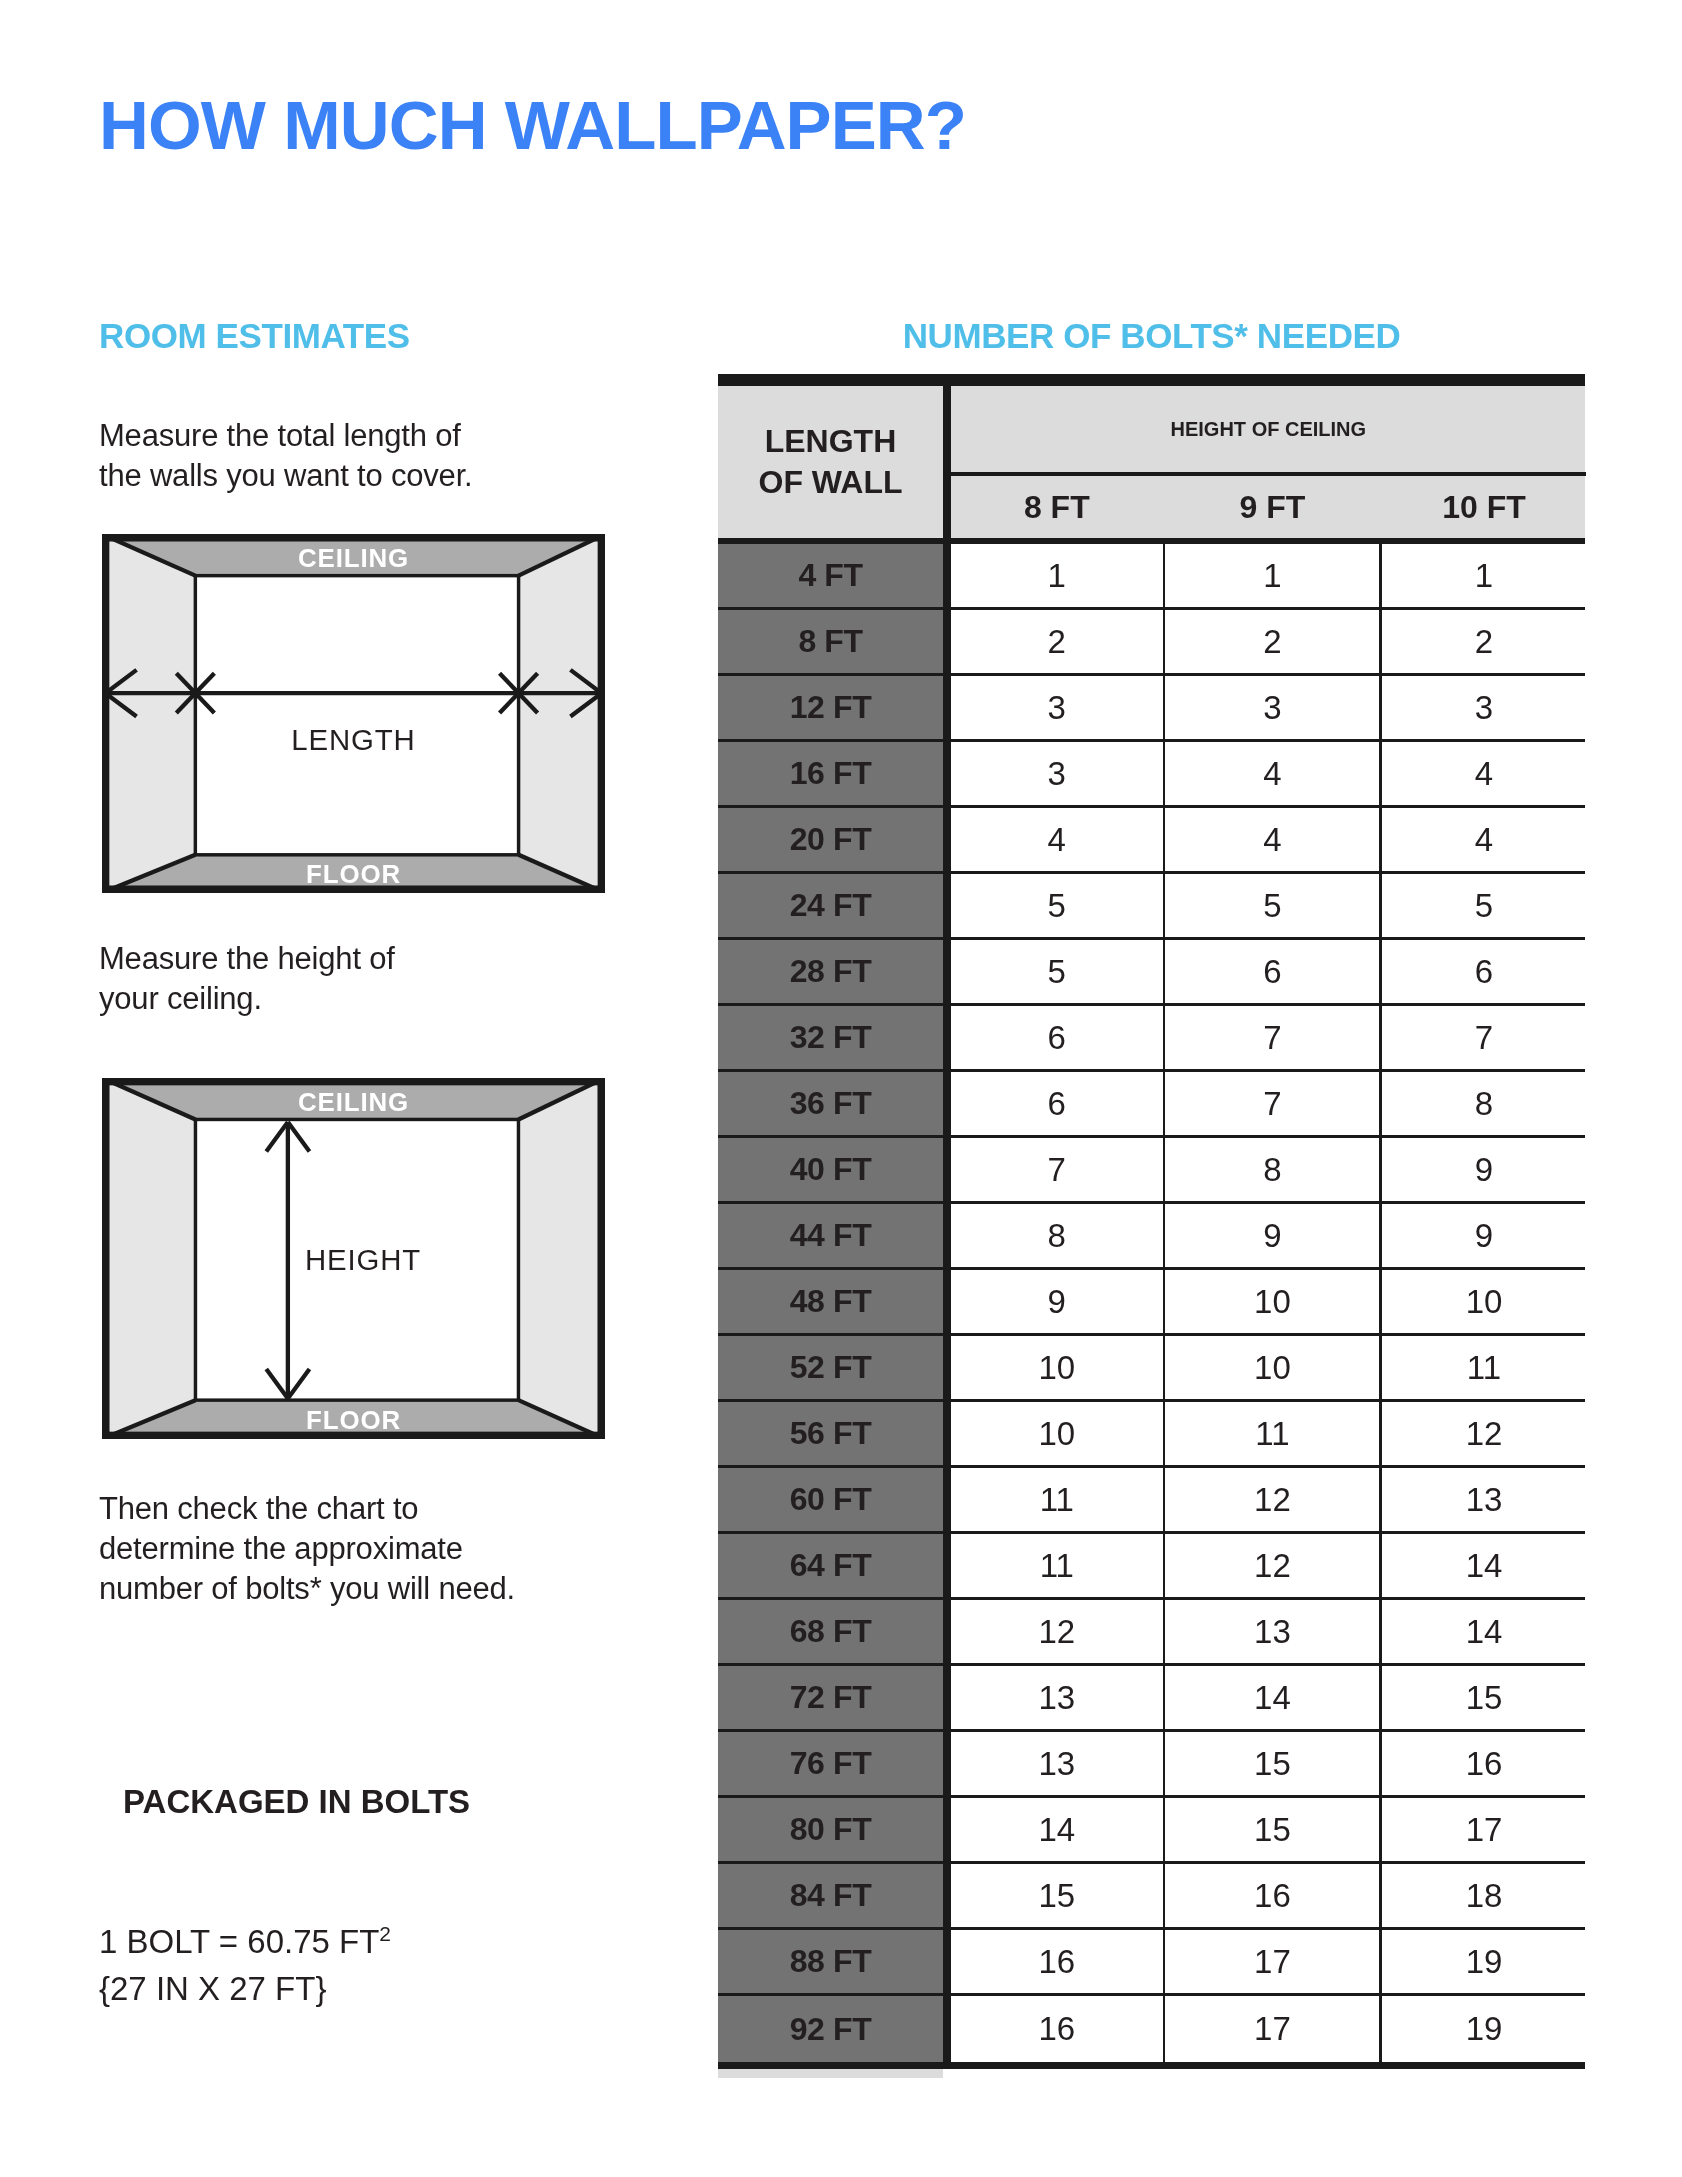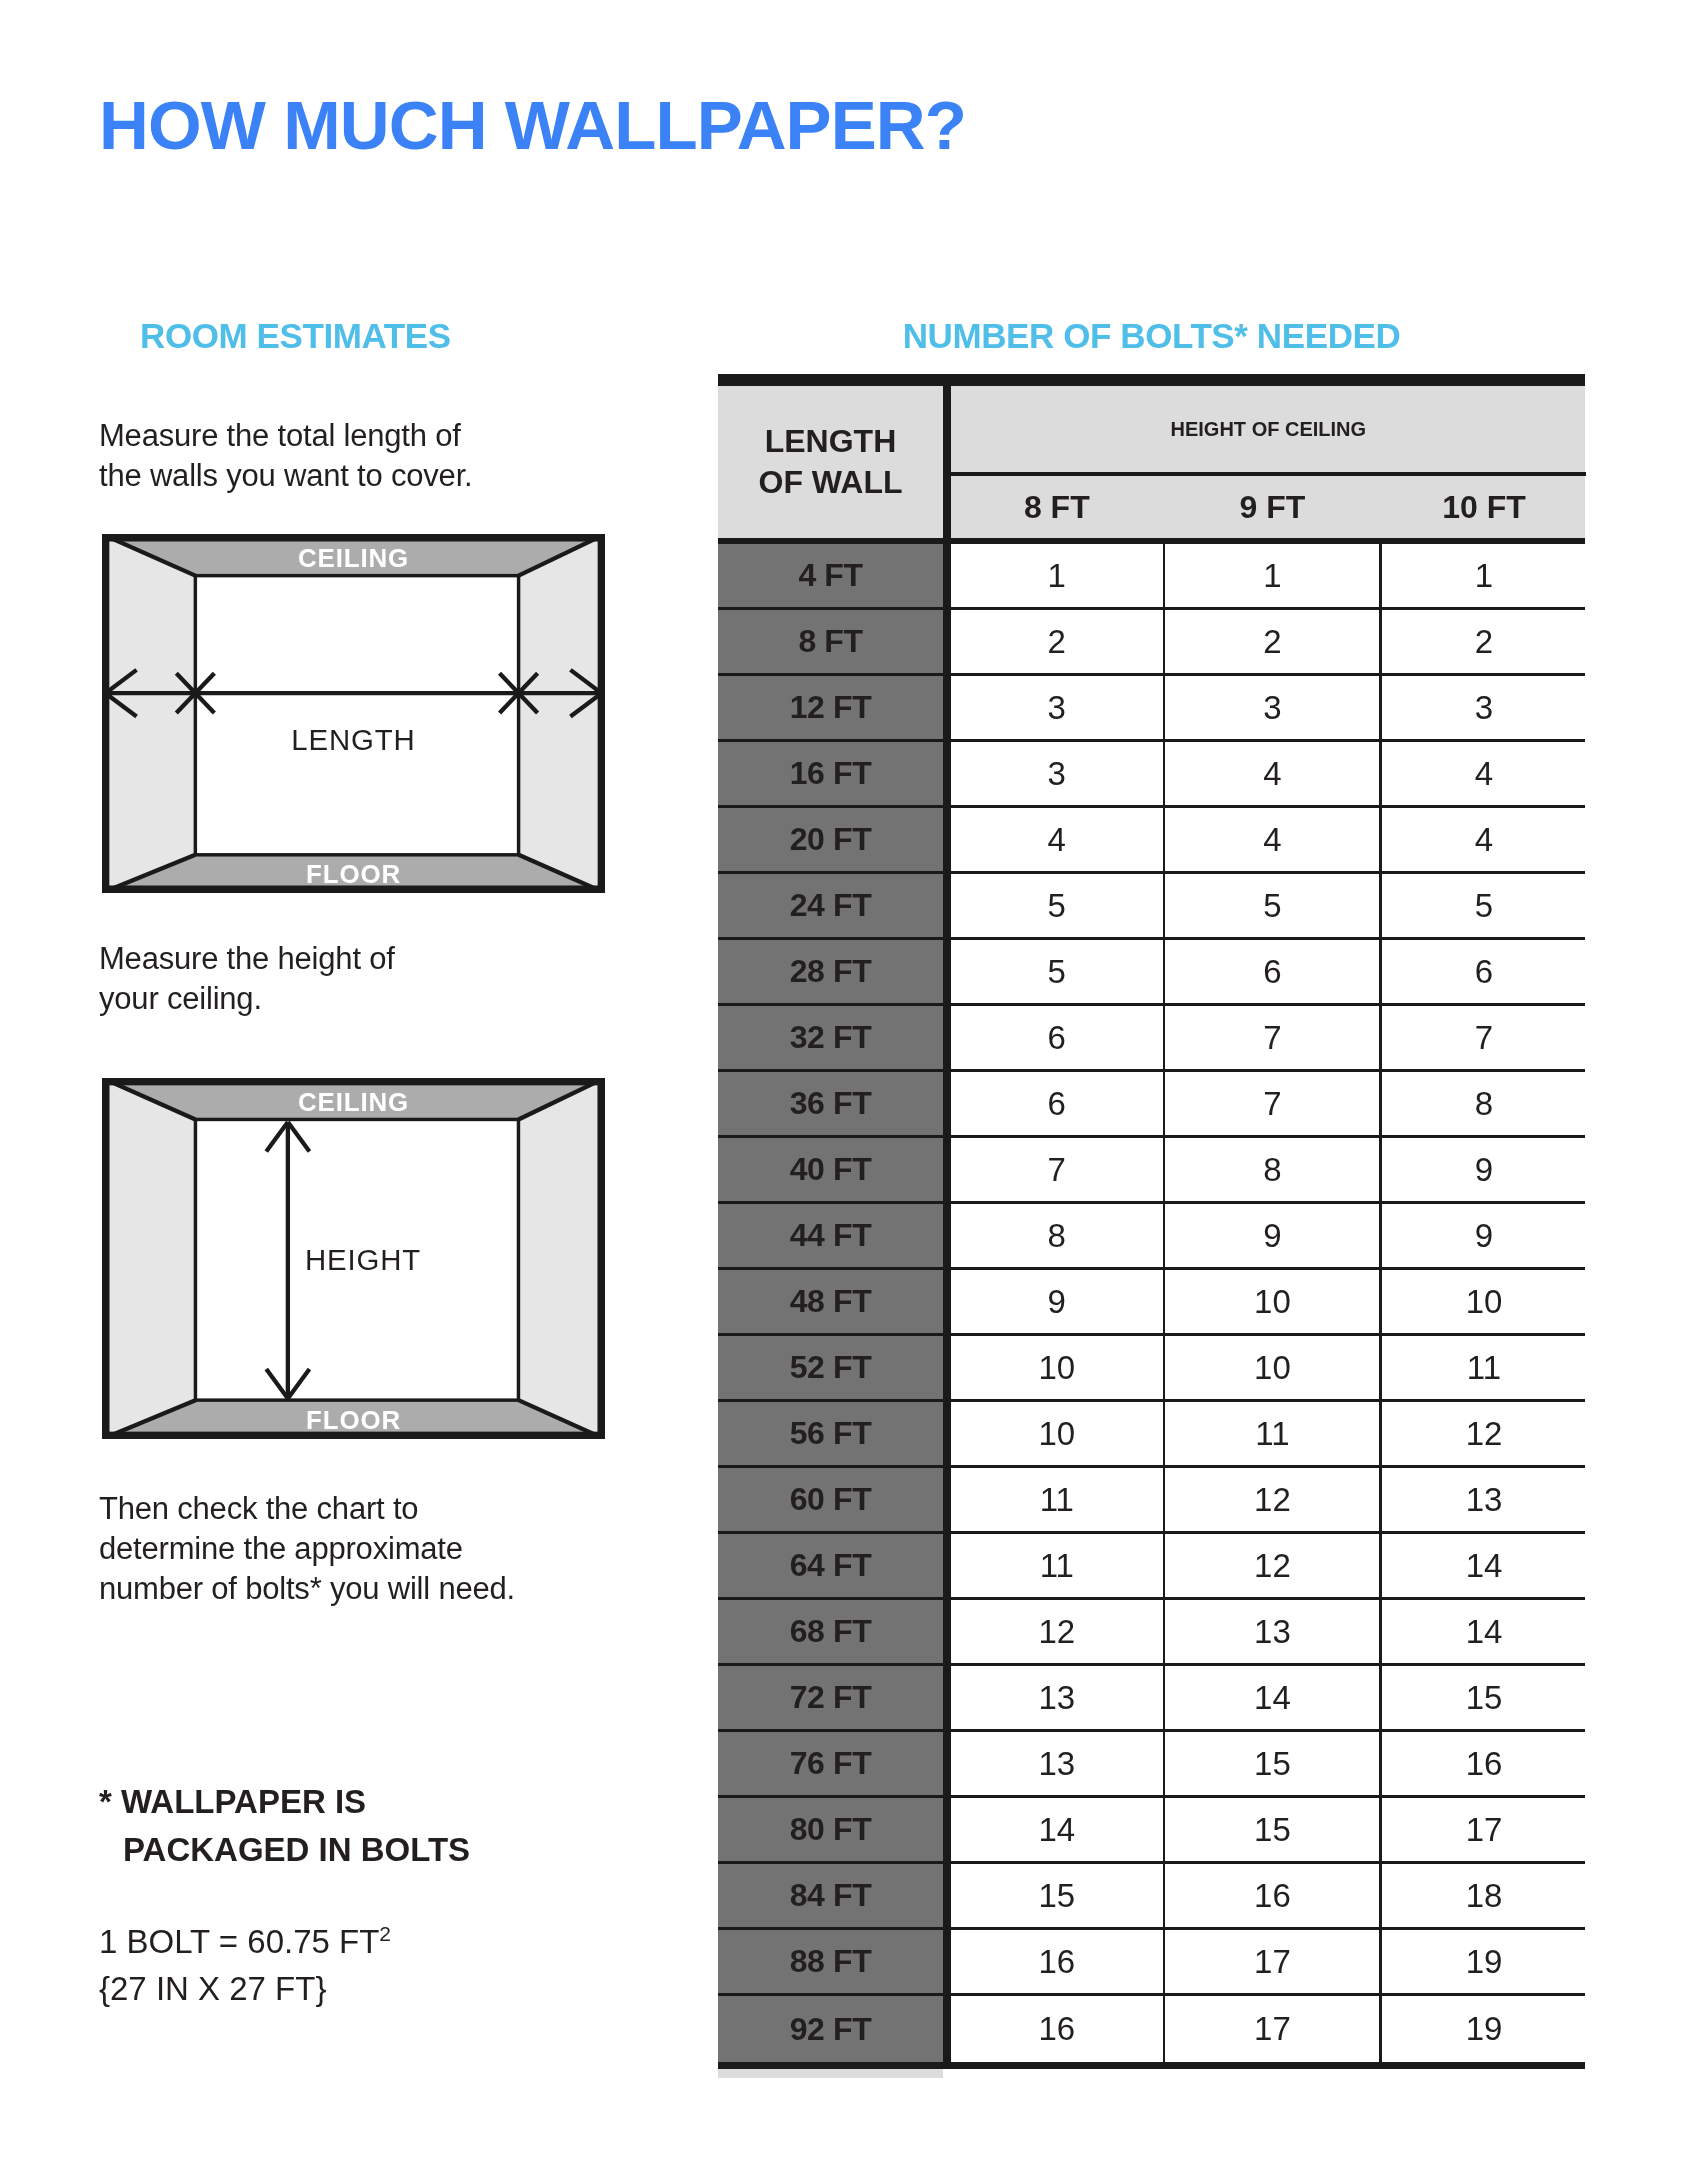--- a/index.html
+++ b/index.html
@@ -16,21 +16,21 @@
   
   .page-title {
     left:99px; top:86px;
     font-size:69px; font-weight:bold; letter-spacing:-0.9px;
     color:#3b82f6; white-space:nowrap;
   }
   .blue-sub {
     font-size:35px; font-weight:bold; letter-spacing:-0.4px;
     color:#4FBEE8; white-space:nowrap;
   }
-  #room-estimates { left:99px; top:316px;margin-left:41px; }
+  #room-estimates { left:99px; top:316px; }
   #bolts-heading { left:718px; top:316px; width:867px; text-align:center; }
 
   
   .body-text {
     font-size:31px; line-height:40px; letter-spacing:-0.2px;
     white-space:pre-line;
   }
   #para-length { left:99px; top:416px; }
   #para-height { left:99px; top:939px; }
   #para-chart  { left:99px; top:1489px; }
@@ -145,21 +145,20 @@
   <text class="diag-label-white" x="291" y="406" text-anchor="middle">FLOOR</text>
   <text class="diag-label-dark" x="302" y="222" text-anchor="middle">HEIGHT</text>
   <rect x="4" y="4" width="574" height="410" fill="none" stroke="#1A1A1A" stroke-width="9"></rect>
 </svg>
 
 <div class="abs body-text" id="para-chart">Then check the chart to
 determine the approximate
 number of bolts* you will need.</div>
 
 <div class="abs footnote">
-  <div>* WALLPAPER IS</div>
   <div class="indent">PACKAGED IN BOLTS</div>
 </div>
 
 <div class="abs bolt-info">
   <div><span>1 BOLT = 60.75 FT</span><sup>2</sup></div>
   <div>{27 IN X 27 FT}</div>
 </div>
 
 <div class="abs blue-sub" id="bolts-heading">NUMBER OF BOLTS* NEEDED</div>
 

